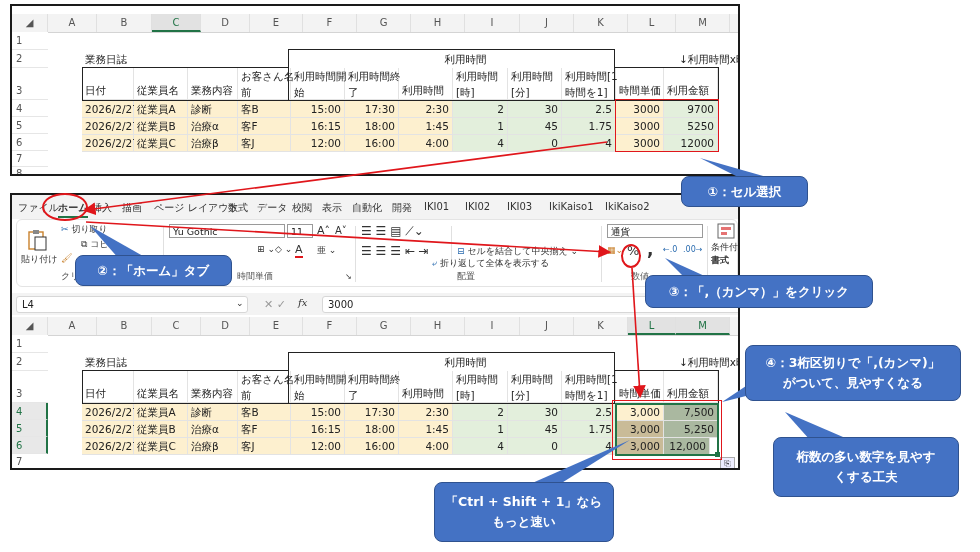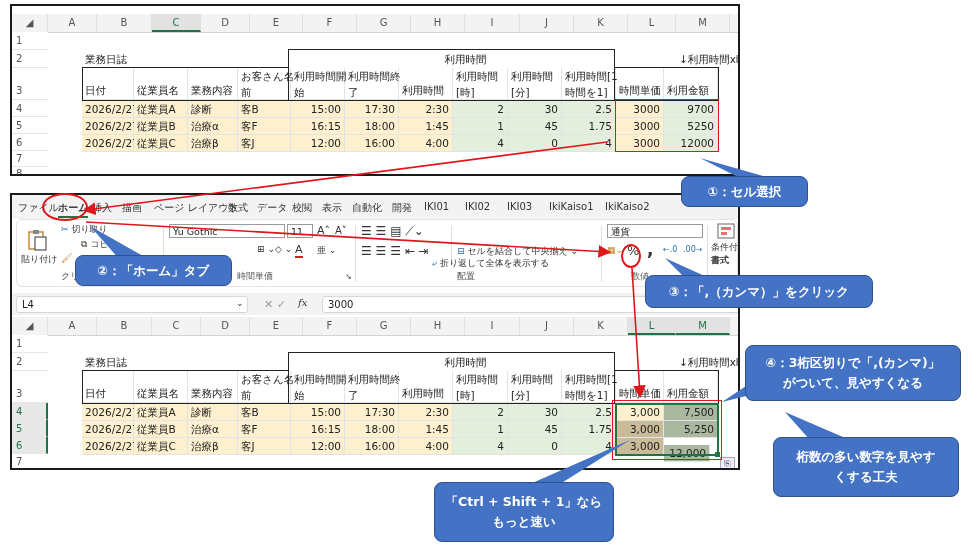--- a/index.html
+++ b/index.html
@@ -339,21 +339,21 @@
       <div class="cell y" style="left:122px;top:121px;width:54px;height:17px;line-height:17px;">従業員C</div>
       <div class="cell y" style="left:176px;top:121px;width:50px;height:17px;line-height:17px;">治療β</div>
       <div class="cell y" style="left:226px;top:121px;width:53px;height:17px;line-height:17px;">客J</div>
       <div class="cell num y" style="left:279px;top:121px;width:54px;height:17px;line-height:17px;">12:00</div>
       <div class="cell num y" style="left:333px;top:121px;width:54px;height:17px;line-height:17px;">16:00</div>
       <div class="cell num y" style="left:387px;top:121px;width:54px;height:17px;line-height:17px;">4:00</div>
       <div class="cell num g" style="left:441px;top:121px;width:55px;height:17px;line-height:17px;">4</div>
       <div class="cell num g" style="left:496px;top:121px;width:54px;height:17px;line-height:17px;">0</div>
       <div class="cell num g" style="left:550px;top:121px;width:54px;height:17px;line-height:17px;">4</div>
       <div class="cell num ys" style="left:604px;top:121px;width:48px;height:17px;line-height:17px;">3,000</div>
-      <div class="cell num gs" style="left:652px;top:128px;width:46px;height:17px;line-height:17px;">12,000</div>
+      <div class="cell num gs" style="left:652px;top:121px;width:46px;height:17px;line-height:17px;">12,000</div>
     </div>
     <div style="position:absolute;left:603px;top:86px;width:104px;height:53px;border:2px solid #217346;box-sizing:border-box;"></div>
     <div style="position:absolute;left:703px;top:135px;width:5px;height:5px;background:#217346;"></div>
     <div style="position:absolute;left:708px;top:140px;width:13px;height:11px;border:1px solid #aaa;background:#eef;font-size:8px;line-height:11px;text-align:center;">⎘</div>
     <div class="redbox" style="left:600px;top:83px;width:110px;height:60px;"></div>
   </div>
 </div>
 
 <div style="position:absolute;left:42px;top:193px;width:46px;height:28px;border:2px solid #e0161b;border-radius:50%;box-sizing:border-box;"></div>
 <div style="position:absolute;left:621px;top:244px;width:20px;height:24px;border:2px solid #e0161b;border-radius:50%;box-sizing:border-box;"></div>

